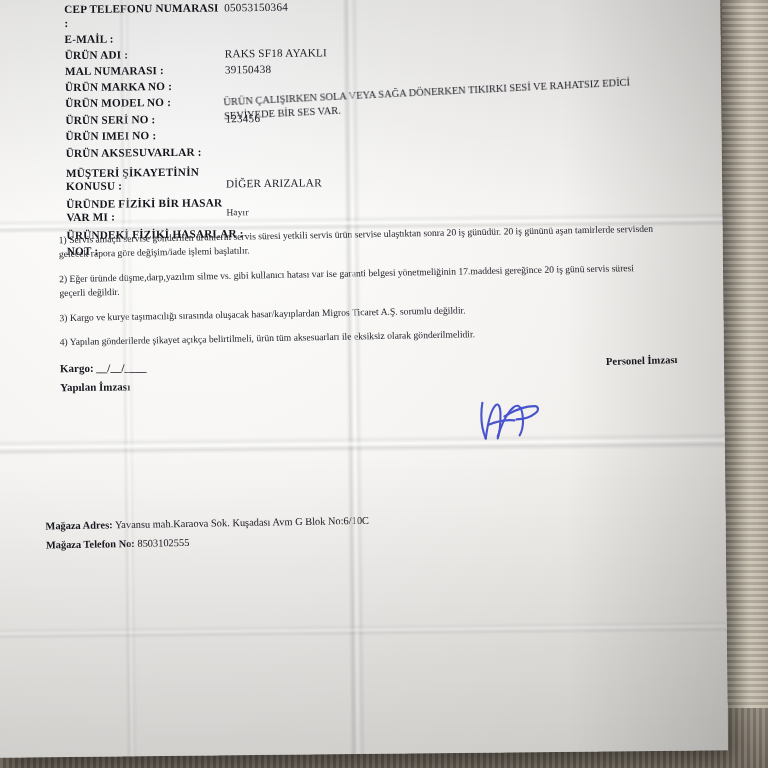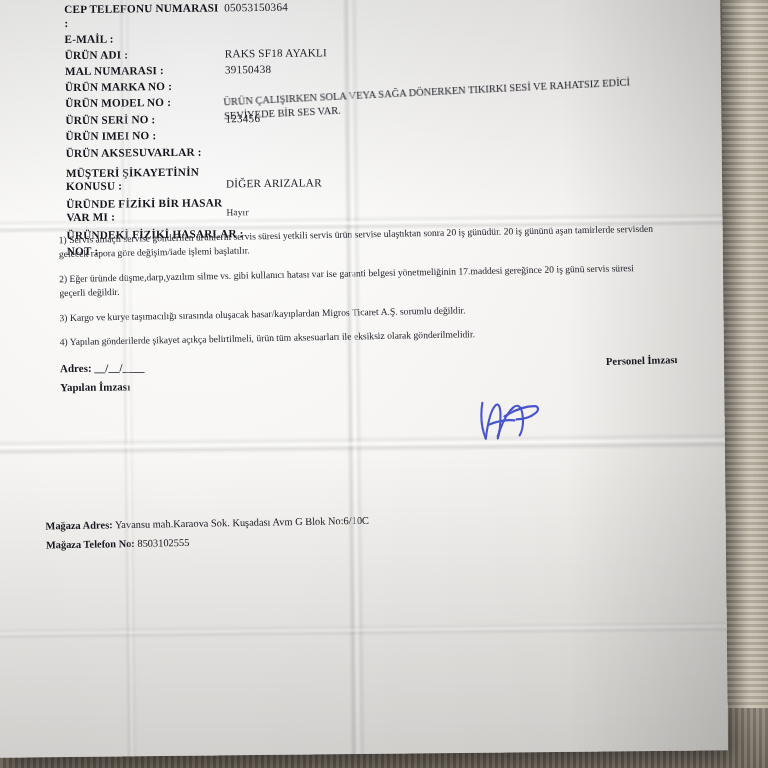--- a/index.html
+++ b/index.html
@@ -283,21 +283,21 @@
       <div id="complaint-accessories" class="blur-soft">ÜRÜN ÇALIŞIRKEN SOLA VEYA SAĞA DÖNERKEN TIKIRKI SESİ VE RAHATSIZ EDİCİ SEVİYEDE BİR SES VAR.</div>
 
       <div class="terms">
         <p>1) Servis amaçlı servise gönderilen ürünlerin servis süresi yetkili servis ürün servise ulaştıktan sonra 20 iş günüdür. 20 iş gününü aşan tamirlerde servisden gelecek rapora göre değişim/iade işlemi başlatılır.</p>
         <p>2) Eğer üründe düşme,darp,yazılım silme vs. gibi kullanıcı hatası var ise garanti belgesi yönetmeliğinin 17.maddesi gereğince 20 iş günü servis süresi geçerli değildir.</p>
         <p>3) Kargo ve kurye taşımacılığı sırasında oluşacak hasar/kayıplardan Migros Ticaret A.Ş. sorumlu değildir.</p>
         <p>4) Yapılan gönderilerde şikayet açıkça belirtilmeli, ürün tüm aksesuarları ile eksiksiz olarak gönderilmelidir.</p>
       </div>
 
       <div id="sig-left">
-        <div>Adres:  __/__/____</div>
+        <div>Kargo:  __/__/____</div>
         <div>Yapılan İmzası</div>
       </div>
 
       <div id="sig-right">Personel İmzası</div>
 
       <svg id="signature-mark" viewBox="0 0 70 56">
         <g fill="none" stroke="#2a39c8" stroke-width="2.1" stroke-linecap="round" stroke-linejoin="round" opacity="0.85">
           <path d="M8 8 C6 20, 7 34, 11 44"></path>
           <path d="M11 44 C13 30, 16 16, 21 11 C24 8, 26 12, 26 20 C26 30, 25 38, 23 44"></path>
           <path d="M23 42 C27 30, 33 18, 39 13 C44 9, 47 13, 48 20 C49 28, 48 36, 45 41"></path>

